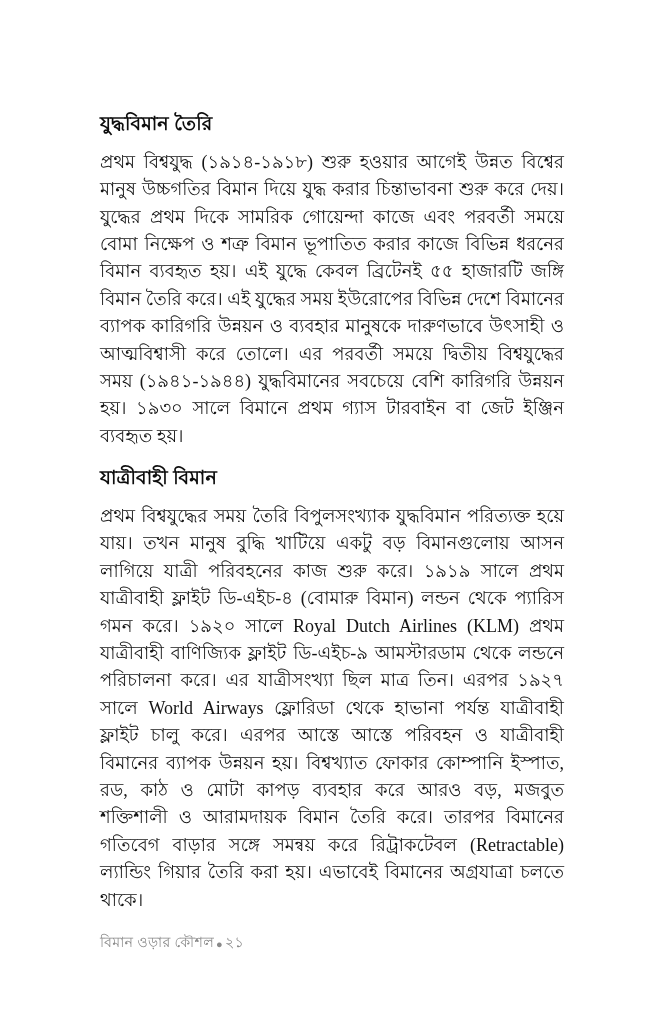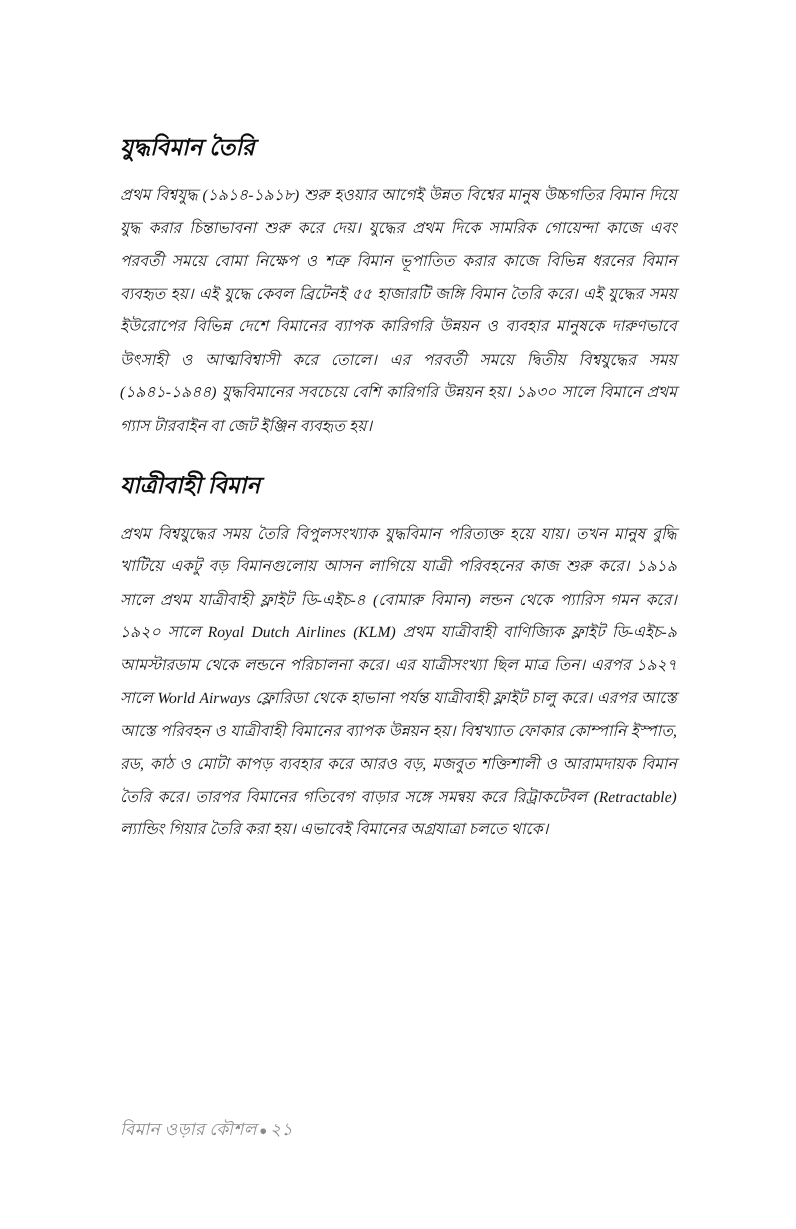--- a/index.html
+++ b/index.html
@@ -9,43 +9,42 @@
     background: #ffffff;
   }
   .page {
     position: relative;
     width: 663px;
     height: 1024px;
     background: #ffffff;
     margin: 0 auto;
     overflow: hidden;
     box-sizing: border-box;
-    font-style: italic;
   }
   .content {
     position: absolute;
     left: 100px;
     top: 112px;
     width: 464px;
   }
   .section + .section {
-    margin-top: 26px;
+    margin-top: 16px;
   }
   .section-heading {
     font-family: "Liberation Sans", "DejaVu Sans", sans-serif;
     font-weight: bold;
     font-size: 19px;
     line-height: 1.25;
     color: #0d0d0d;
     margin: 0 0 13px 0;
     letter-spacing: 0.1px;
   }
   .body-text {
     font-family: "Liberation Serif", "DejaVu Serif", serif;
-    font-size: 13px;
+    font-size: 18px;
     line-height: 27.4px;
     color: #141414;
     text-align: justify;
     text-justify: inter-word;
     margin: 0;
     word-spacing: 0.2px;
   }
   .footer {
     position: absolute;
     left: 100px;

